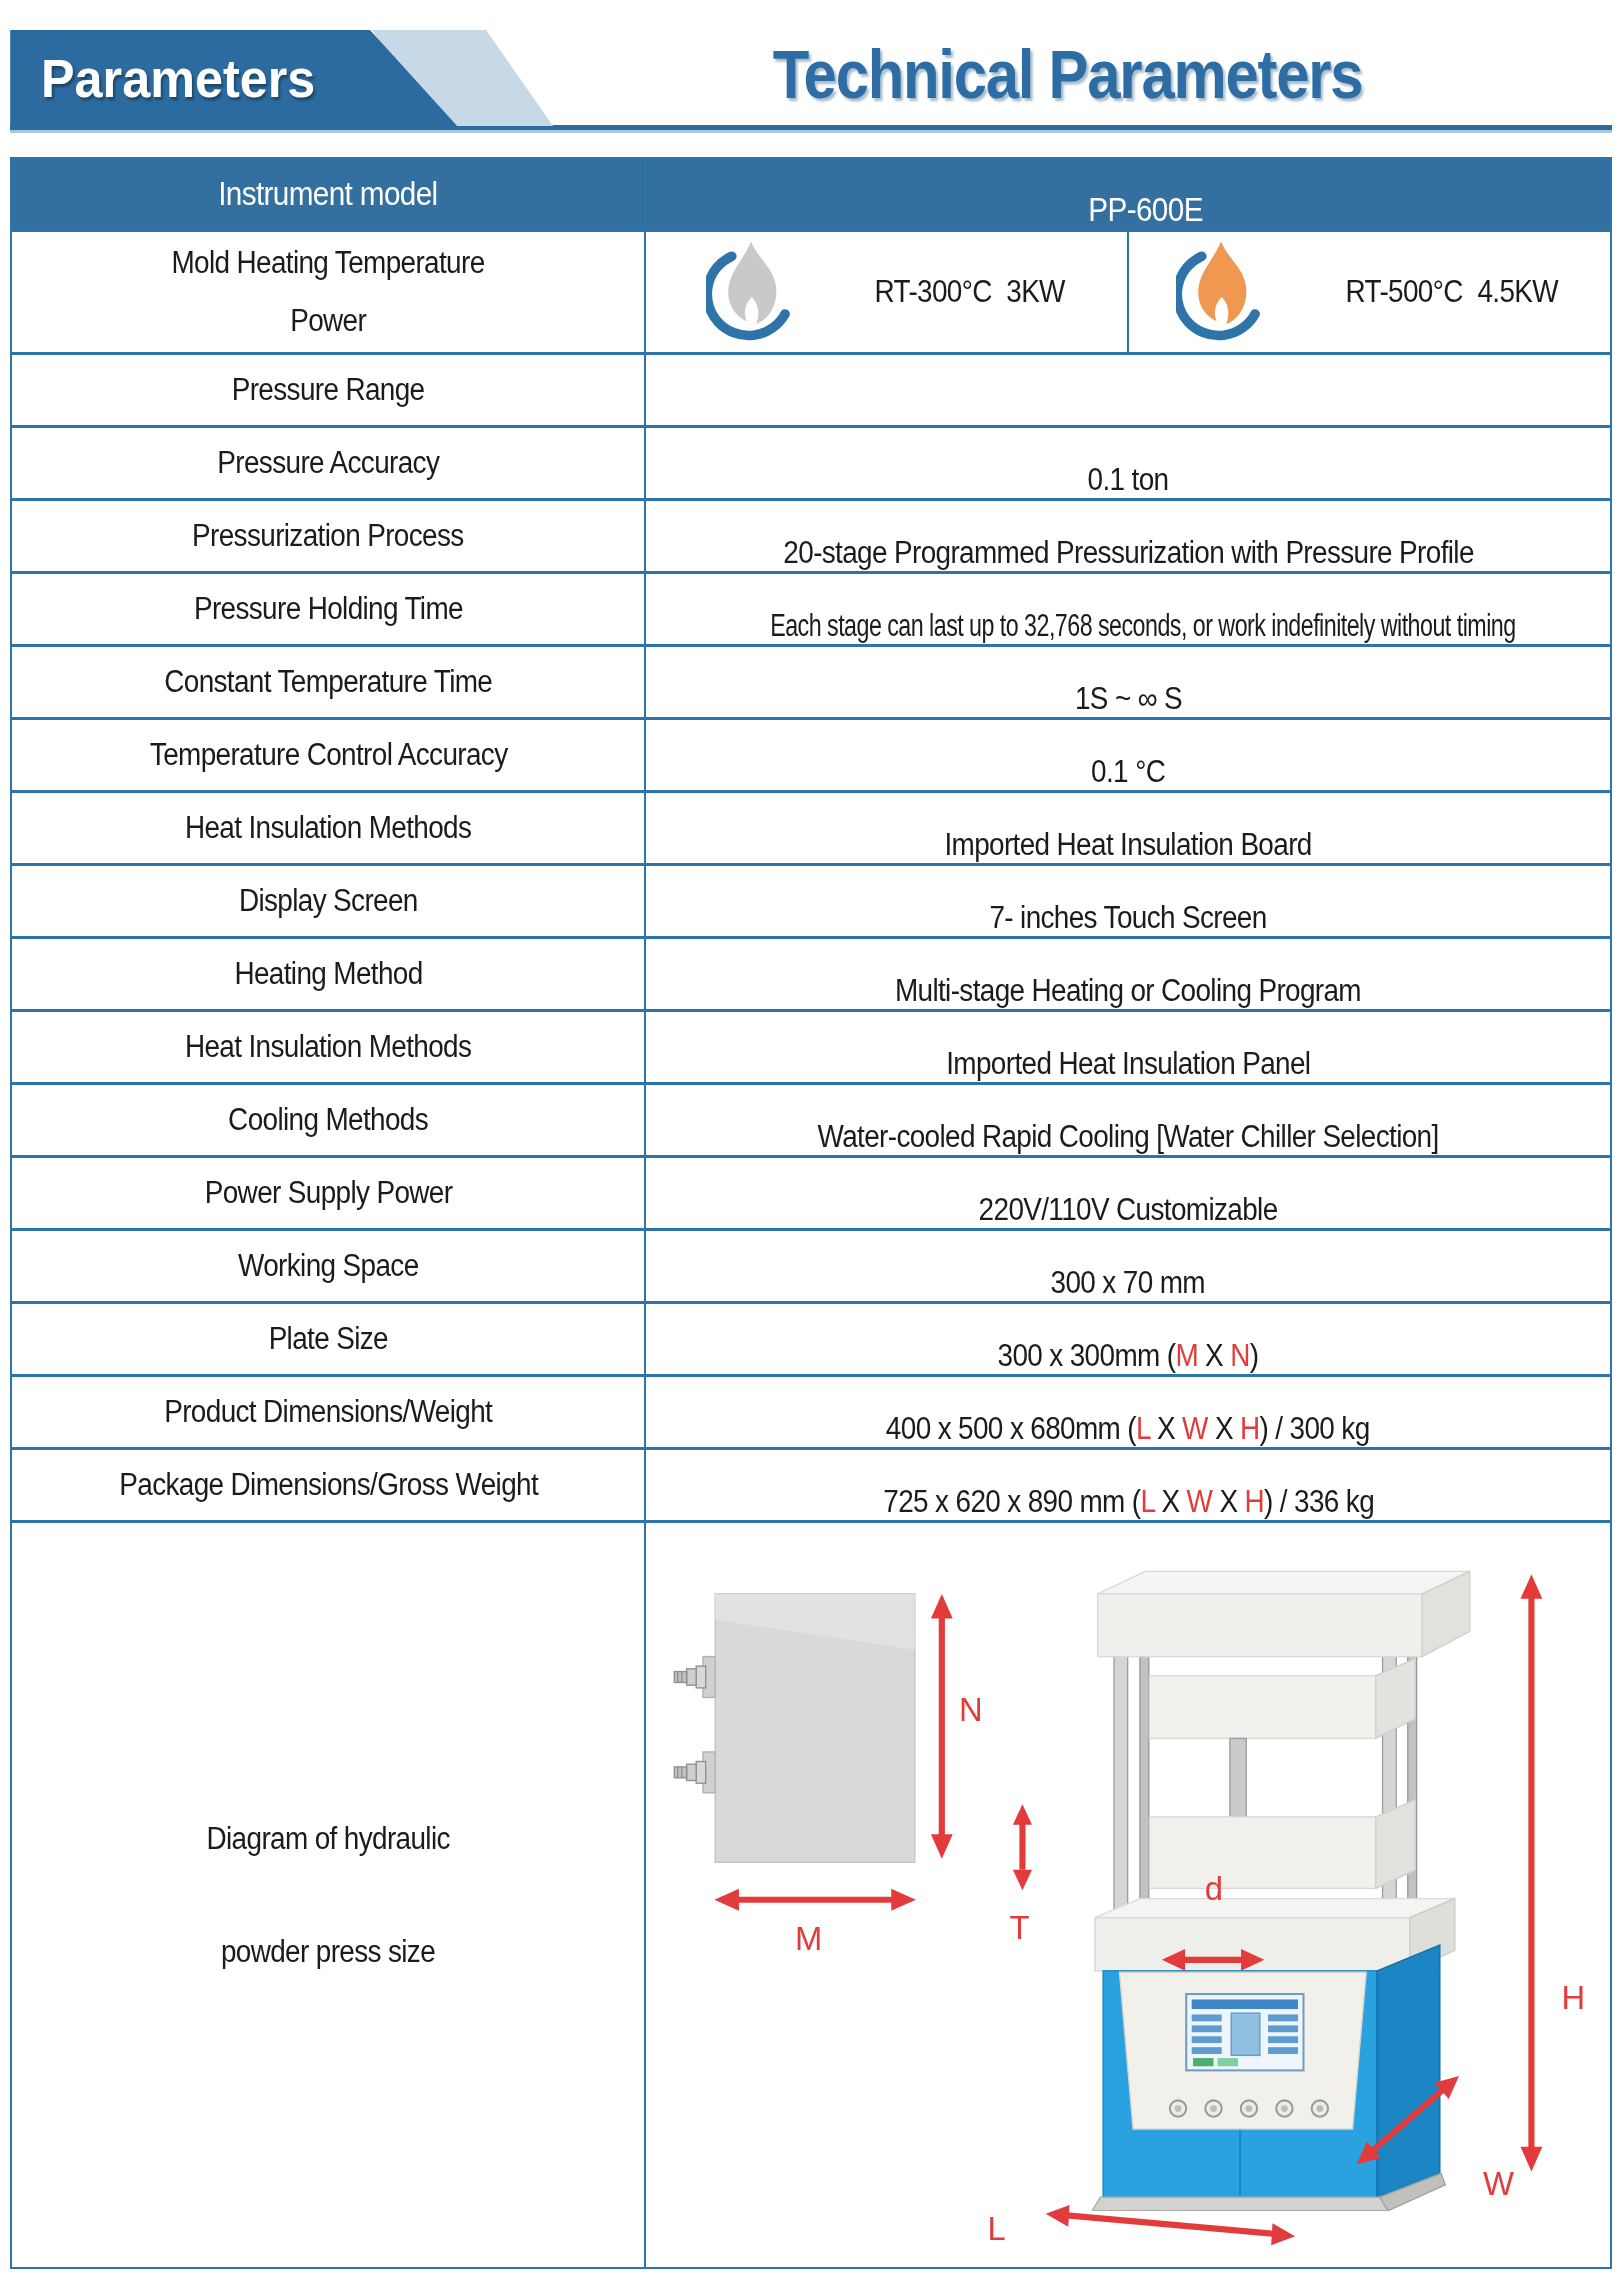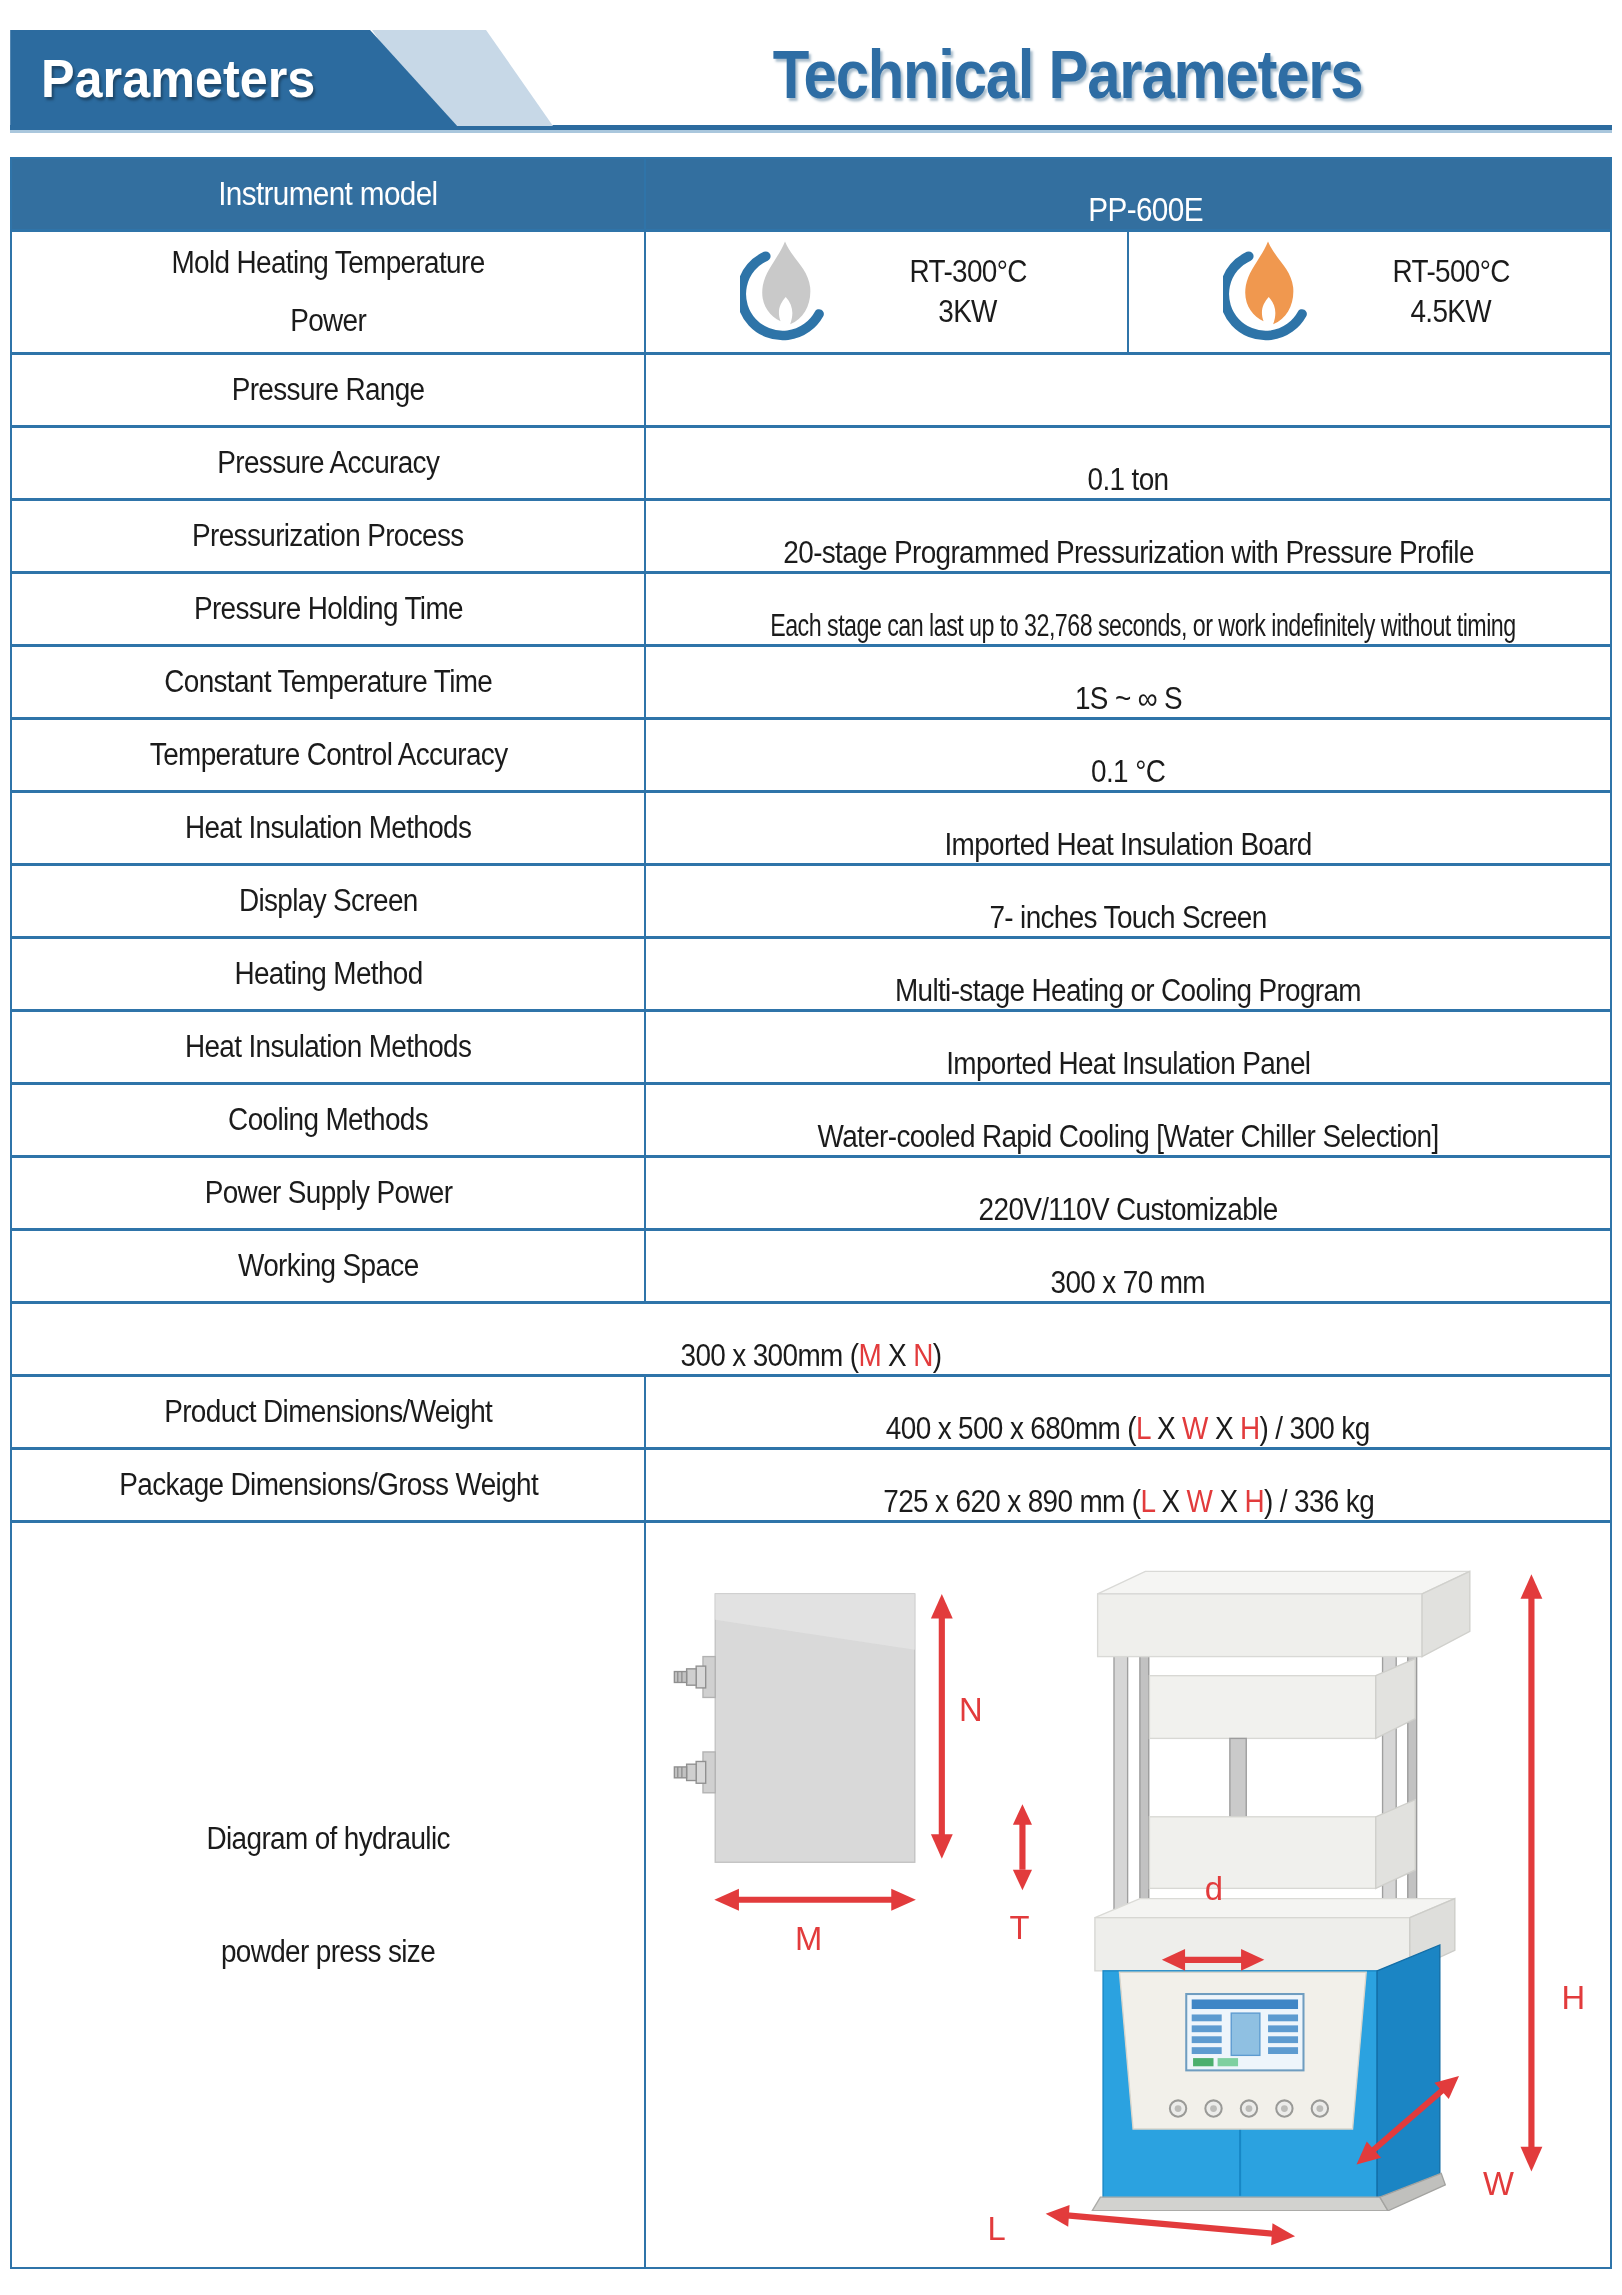--- a/index.html
+++ b/index.html
@@ -54,21 +54,21 @@
   .txt.cond{transform:scaleX(0.75);}
   .red{color:#e23b3c;}
   .stack{display:flex;flex-direction:column;align-items:center;gap:22px;}
   .stack.big-gap{gap:77px;}
   
   .trow.flame-row{height:120px;}
   .flame-cells{padding:0;}
   .flame-cell{flex:1;display:flex;align-items:center;justify-content:center;gap:24.6px;height:100%;}
   .flame-cell + .flame-cell{border-left:2.7px solid #2f74a9;}
   .flame-svg{width:90px;height:111px;}
-  .flame-text{display:flex;flex-direction:column;align-items:center;gap:4px;margin-left:48px;}
+  .flame-text{display:flex;flex-direction:row;align-items:center;gap:4px;margin-left:48px;}
   
   .trow.diagram-row{height:744px;}
   .diagram-cell{overflow:hidden;}
   .plate-fig{position:absolute;left:27px;top:65px;width:252px;height:287px;}
   .machine-fig{position:absolute;left:423px;top:40px;width:409px;height:648px;}
   .overlay{position:absolute;left:0;top:0;width:100%;height:100%;}
   .dim-label{font-size:48px;fill:#e23b3c;font-family:"Liberation Sans",sans-serif;}
 </style>
 </head>
 <body>
@@ -219,20 +219,23 @@
       </div>
       <div class="trow">
         <div class="lcell">
           <span class="txt">Working Space</span>
         </div>
         <div class="vcell">
           <span class="txt">300 x 70 mm</span>
         </div>
       </div>
       <div class="trow">
+        <div class="lcell">
+          <span class="txt">Plate Size</span>
+        </div>
         <div class="vcell">
           <span class="txt"><span>300 x 300mm (</span><span class="red">M</span><span> X </span><span class="red">N</span><span>)</span></span>
         </div>
       </div>
       <div class="trow">
         <div class="lcell">
           <span class="txt">Product Dimensions/Weight</span>
         </div>
         <div class="vcell">
           <span class="txt"><span>400 x 500 x 680mm (</span><span class="red">L</span><span> X </span><span class="red">W</span><span> X </span><span class="red">H</span><span>) / 300 kg</span></span>

